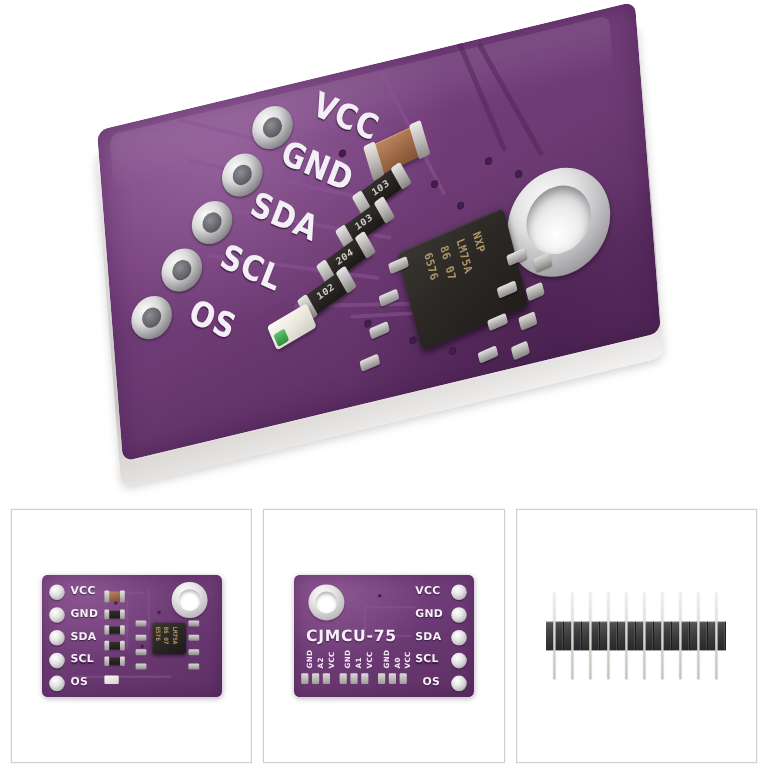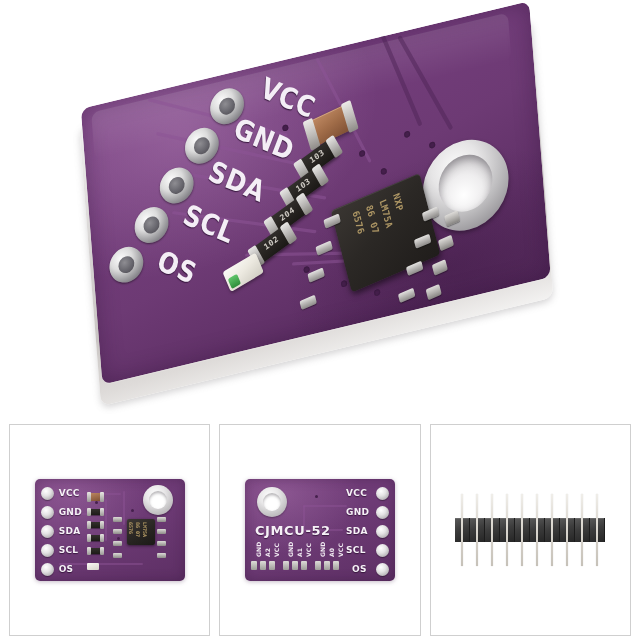--- a/index.html
+++ b/index.html
@@ -574,21 +574,21 @@
   <div class="thumb">
     <div class="mini-board">
 
       <div class="mini-mount" style="left:12px;top:8px;"></div>
 
       <div class="mini-trace" style="left:58px;top:26px;width:44px;height:2px;"></div>
       <div class="mini-trace" style="left:58px;top:26px;width:2px;height:26px;"></div>
       <div class="mini-trace" style="left:58px;top:50px;width:40px;height:2px;"></div>
       <div class="mini-via" style="left:70px;top:16px;"></div>
 
-      <div class="board-name" style="left:10px;top:44px;">CJMCU-52</div>
+      <div class="board-name" style="left:10px;top:44px;">CJMCU-75</div>
 
       <div class="jumper-label" style="left:10px;top:78px;">GND</div>
       <div class="jumper-label" style="left:19px;top:78px;">A2</div>
       <div class="jumper-label" style="left:28px;top:78px;">VCC</div>
       <div class="jumper-pad" style="left:6px;top:82px;"></div>
       <div class="jumper-pad" style="left:15px;top:82px;"></div>
       <div class="jumper-pad" style="left:24px;top:82px;"></div>
 
       <div class="jumper-label" style="left:42px;top:78px;">GND</div>
       <div class="jumper-label" style="left:51px;top:78px;">A1</div>

